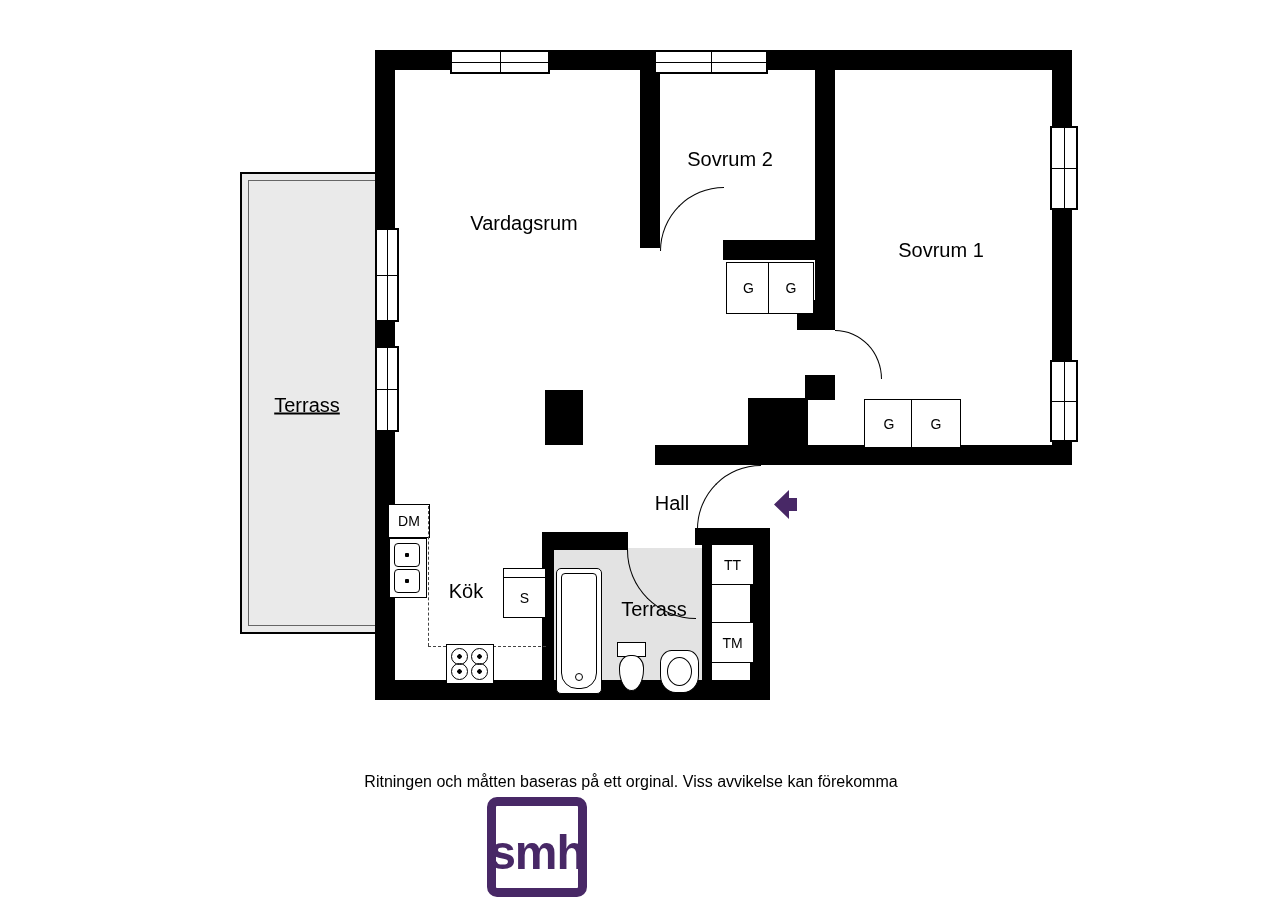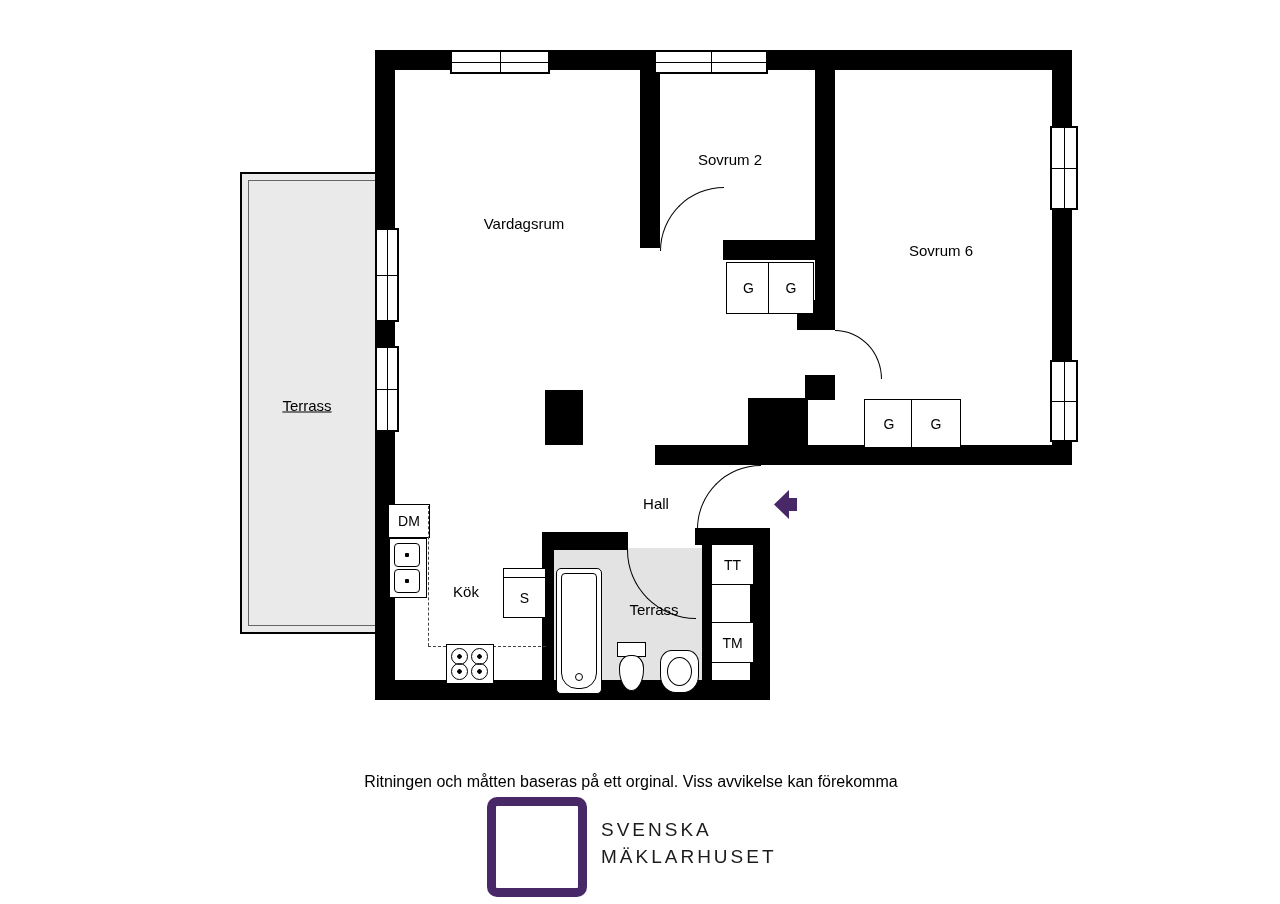--- a/index.html
+++ b/index.html
@@ -10,21 +10,21 @@
   .window{position:absolute;background:#fff;border:2px solid #000;}
   .window::before,.window::after{content:"";position:absolute;}
   .window-h::after{left:0;right:0;top:50%;border-top:1px solid #000;}
   .window-h::before{top:0;bottom:0;left:50%;border-left:1px solid #000;}
   .window-v::after{top:0;bottom:0;left:50%;border-left:1px solid #000;}
   .window-v::before{left:0;right:0;top:50%;border-top:1px solid #000;}
   .arc{position:absolute;}
   .arc-tl{border-top:1.5px solid #000;border-left:1.5px solid #000;border-top-left-radius:100% 100%;}
   .arc-tr{border-top:1.5px solid #000;border-right:1.5px solid #000;border-top-right-radius:100% 100%;}
   .arc-bl{border-bottom:1.5px solid #000;border-left:1.5px solid #000;border-bottom-left-radius:100% 100%;}
-  .room-label{position:absolute;transform:translate(-50%,-50%);font-size:15px;white-space:nowrap;}
+  .room-label{position:absolute;transform:translate(-50%,-50%);font-size:20px;white-space:nowrap;}
   .fixture-box{position:absolute;background:#fff;border:1.5px solid #000;
                display:flex;align-items:center;justify-content:center;font-size:14px;}
   .dash-v{position:absolute;border-left:1px dashed #444;}
   .dash-h{position:absolute;border-top:1px dashed #444;}
   .burner{position:absolute;width:15px;height:15px;border:1px solid #000;border-radius:50%;
           background:radial-gradient(circle,#000 0 2px,rgba(0,0,0,0) 2.5px);}
   .sink-bowl{position:absolute;border:1px solid #000;border-radius:4px;
           background:radial-gradient(circle,#000 0 2px,rgba(0,0,0,0) 2.5px);}
 </style>
 </head>
@@ -111,27 +111,25 @@
 
   <div style="position:absolute;left:774px;top:488px;width:24px;height:33px;">
     <svg width="24" height="33" viewBox="0 0 24 33">
         <polygon points="0,16.5 15,2 15,10 23,10 23,23 15,23 15,31" fill="#482866"></polygon>
       </svg>
   </div>
 
   <div class="room-label" style="left:307px;top:405px;text-decoration:underline;">Terrass</div>
   <div class="room-label" style="left:524px;top:223px;">Vardagsrum</div>
   <div class="room-label" style="left:730px;top:159px;">Sovrum 2</div>
-  <div class="room-label" style="left:941px;top:250px;">Sovrum 6</div>
-  <div class="room-label" style="left:656px;top:503px;">Hall</div>
+  <div class="room-label" style="left:941px;top:250px;">Sovrum 1</div>
+  <div class="room-label" style="left:672px;top:503px;">Hall</div>
   <div class="room-label" style="left:466px;top:591px;">Kök</div>
   <div class="room-label" style="left:654px;top:609px;">Terrass</div>
 </div>
 
 <div class="room-label" style="left:631px;top:754px;font-size:16px;margin-top:28px;">Ritningen och måtten baseras på ett orginal. Viss avvikelse kan förekomma</div>
 
 <div style="position:absolute;left:487px;top:797px;width:300px;height:100px;">
   <div style="position:absolute;left:0;top:0;width:100px;height:100px;border:9px solid #482866;border-radius:10px;box-sizing:border-box;"></div>
-  <div style="position:absolute;left:114px;top:22px;font-size:19px;letter-spacing:3px;color:#1c1c1c;">
-    <div>SVENSKA</div>
-    <div style="margin-top:5px;">MÄKLARHUSET</div>
-  </div>
+  <div style="position:absolute;left:0;top:0;width:100px;height:100px;display:flex;align-items:center;justify-content:center;
+              font-size:48px;font-weight:bold;color:#482866;letter-spacing:-1px;padding-top:10px;box-sizing:border-box;">smh</div>
 </div>
 
 </body></html>

